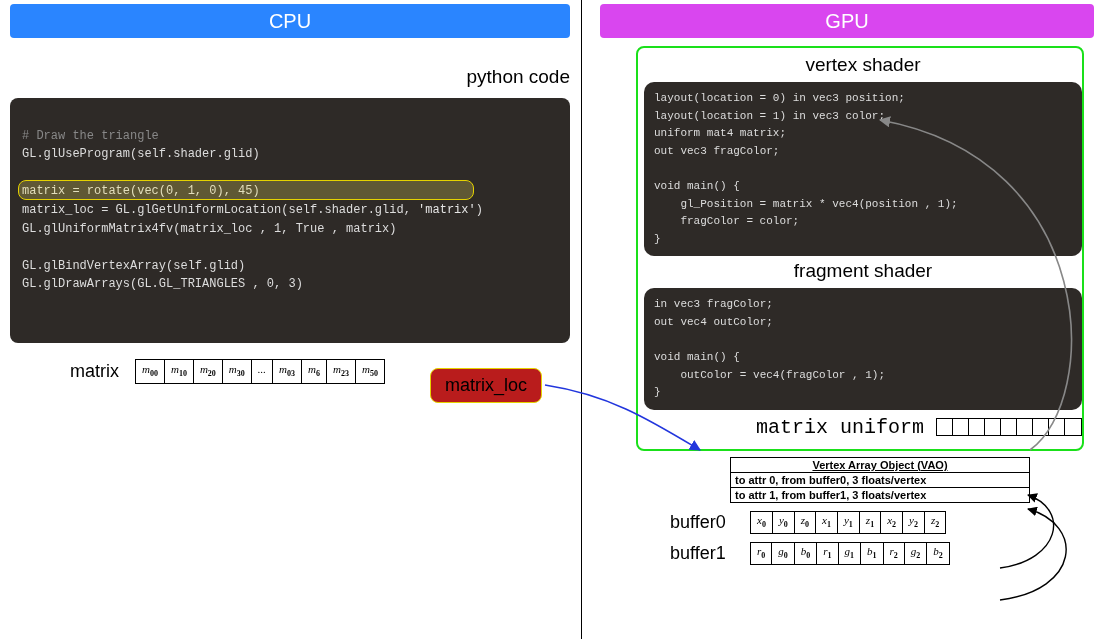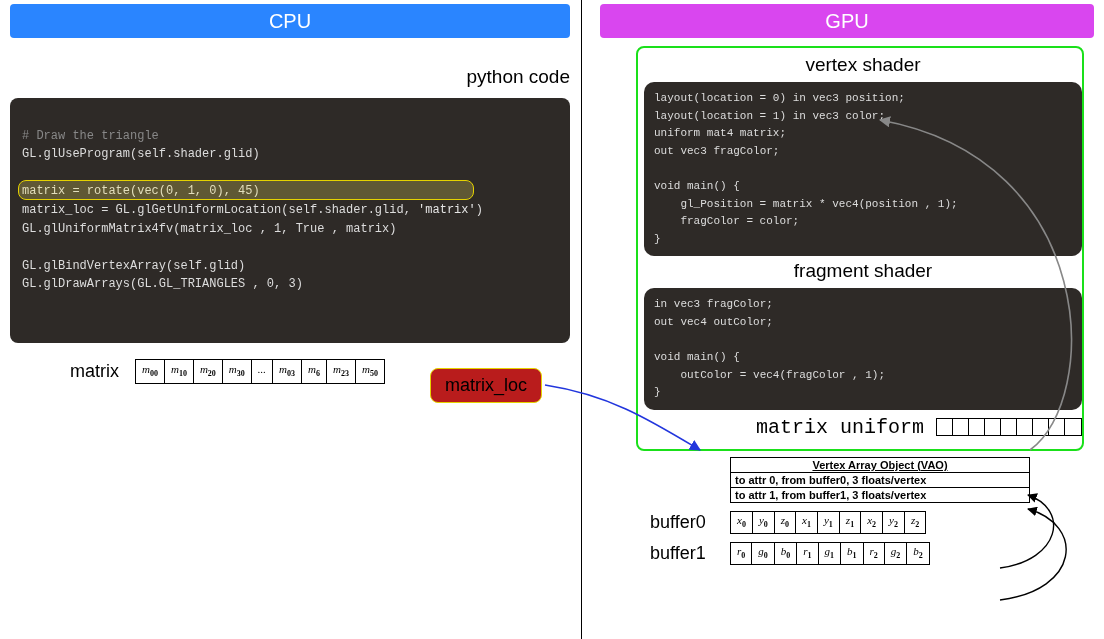--- a/index.html
+++ b/index.html
@@ -155,21 +155,21 @@
     padding: 1px 4px;
     font-weight: bold;
   }
   .vao-table .vao-row:last-child { border-bottom: none; }
   .buffer-row {
     display: flex;
     align-items: center;
     margin-top: 8px;
     font-size: 18px;
   }
-  .buffer-row .lbl { width: 80px; }
+  .buffer-row .lbl { width: 80px; margin-left: 20px; }
   .buffer-cells {
     display: flex;
     border: 1px solid #000;
   }
   .buffer-cells span {
     border-right: 1px solid #000;
     padding: 0 6px;
     font-size: 11px;
     line-height: 16px;
     font-style: italic;

